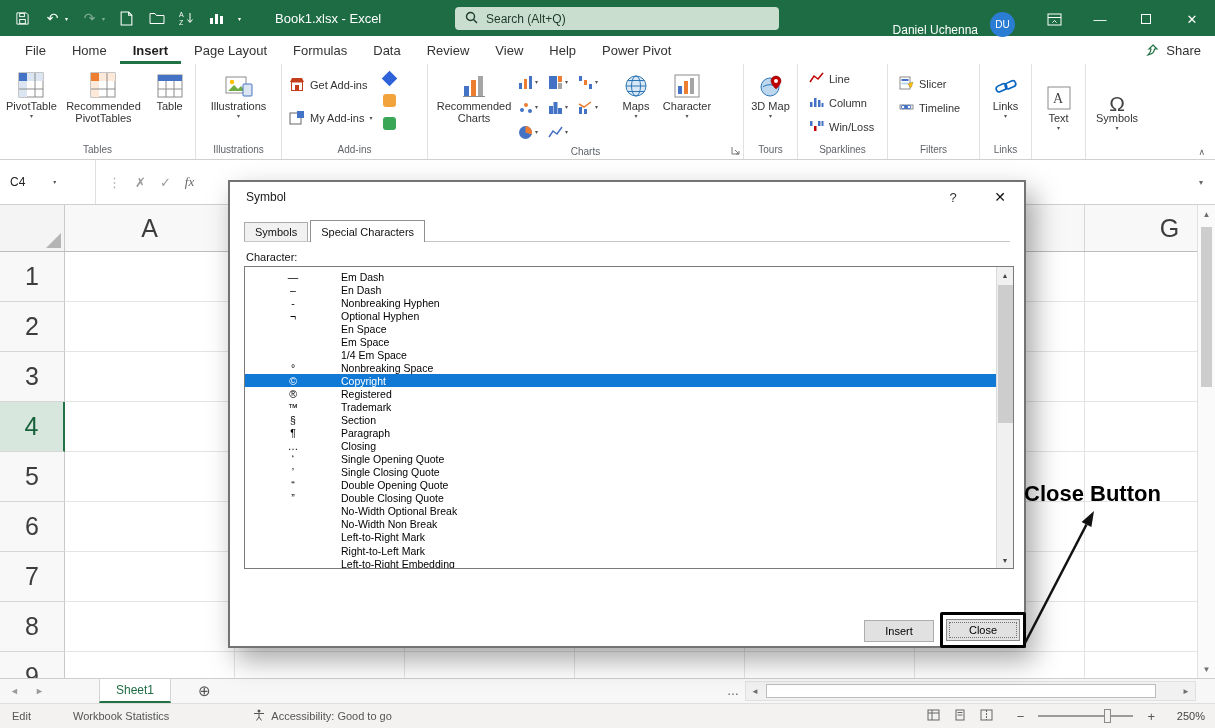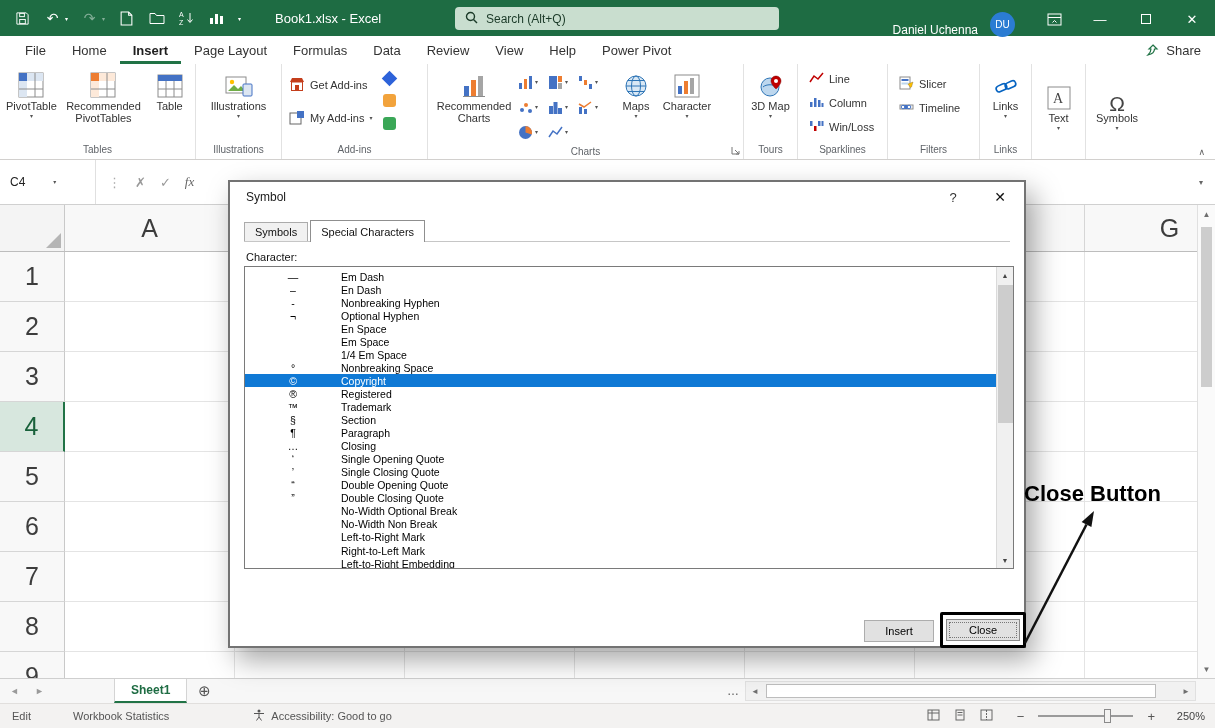--- a/index.html
+++ b/index.html
@@ -61,21 +61,21 @@
 
   
   .vscroll{position:absolute;top:205px;left:1197px;width:18px;height:473px;background:#fafafa;border-left:1px solid #e0e0e0;display:flex;flex-direction:column;align-items:center;z-index:3}
   .vs-arrow{height:18px;display:flex;align-items:center;justify-content:center;font-size:8px;color:#6f6f6f}
   .vs-thumb{width:11px;height:160px;background:#cdcdcd;margin-top:4px}
   .vs-fill{flex:1}
 
   
   .sheetbar{position:absolute;top:678px;left:0;width:1215px;height:25px;background:#f7f7f7;border-top:1px solid #cfcfcf;z-index:3}
   .nav-arrows{position:absolute;left:10px;top:0;height:24px;display:flex;align-items:center;gap:16px;color:#9a9a9a;font-size:9px}
-  .sheet-tab{position:absolute;left:114px;top:0;height:24px;padding:0 16px;background:#fff;border-left:1px solid #d4d4d4;border-right:1px solid #d4d4d4;border-bottom:2px solid #217346;display:flex;align-items:center;font-size:12px;font-weight:bold;color:#1e6c43}
+  .sheet-tab{position:absolute;left:99px;top:0;height:24px;padding:0 16px;background:#fff;border-left:1px solid #d4d4d4;border-right:1px solid #d4d4d4;border-bottom:2px solid #217346;display:flex;align-items:center;font-size:12px;font-weight:normal;color:#1e6c43}
   .add-sheet{position:absolute;left:198px;top:0;height:24px;display:flex;align-items:center;font-size:15px;color:#555}
   .tab-dots{position:absolute;left:727px;top:0;height:24px;display:flex;align-items:center;color:#555}
   .hscroll{position:absolute;left:745px;right:19px;top:2px;height:20px;display:flex;align-items:center;background:#f1f1f1;border:1px solid #e0e0e0}
   .hs-arrow{width:18px;display:flex;align-items:center;justify-content:center;font-size:8px;color:#6f6f6f}
   .hs-thumb{height:14px;background:#fff;border:1px solid #bdbdbd;flex:0 0 390px;margin-left:2px}
   .hs-fill{flex:1}
 
   
   .statusbar{position:absolute;top:703px;left:0;width:1215px;height:25px;background:#f3f2f1;border-top:1px solid #e1dfdd;display:flex;align-items:center;font-size:11px;color:#555;z-index:3}
   .sb-left{display:flex;align-items:center}

